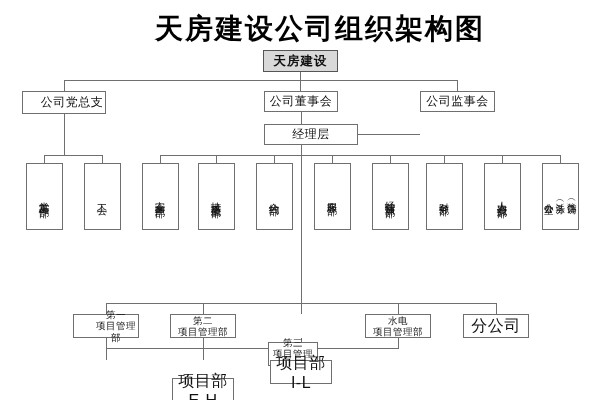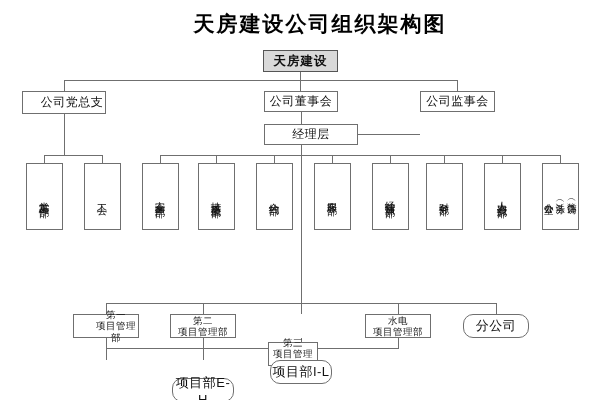--- a/index.html
+++ b/index.html
@@ -2,29 +2,29 @@
 <html><head>
 <meta charset="utf-8">
 <style>
   html,body{margin:0;padding:0;background:#fff;}
   .stage{
     position:relative;width:600px;height:400px;background:#ffffff;overflow:hidden;
     font-family:"Liberation Sans","DejaVu Sans",sans-serif;color:#111;
   }
   .title{
     position:absolute;top:10px;left:0;right:0;text-align:center;padding-left:40px;
-    font-size:21px;font-weight:700;letter-spacing:2px;color:#000;
+    font-size:28px;font-weight:700;letter-spacing:2px;color:#000;
   }
   .node{
     position:absolute;box-sizing:border-box;border:1px solid #6f6f6f;background:#fff;
     display:flex;align-items:center;justify-content:center;text-align:center;
   }
   .root{background:#d9d9d9;border-color:#555;font-weight:700;font-size:12.5px;letter-spacing:1px;}
   .h{font-size:12px;letter-spacing:0.5px;}
-  .h2{font-size:13px;letter-spacing:0.5px;border-radius:10px;}
+  .h2{font-size:16px;letter-spacing:0.5px;}
   .v{writing-mode:vertical-lr;text-orientation:mixed;font-size:10.5px;letter-spacing:1.5px;line-height:12px;white-space:pre-line;}
   .vsmall{font-size:9.5px;letter-spacing:0.5px;line-height:11.5px;}
   .two{font-size:9.5px;line-height:11.5px;white-space:pre-line;letter-spacing:0.5px;}
   svg.wires{position:absolute;left:0;top:0;}
 </style>
 </head>
 <body>
 
 <div class="stage">
 

